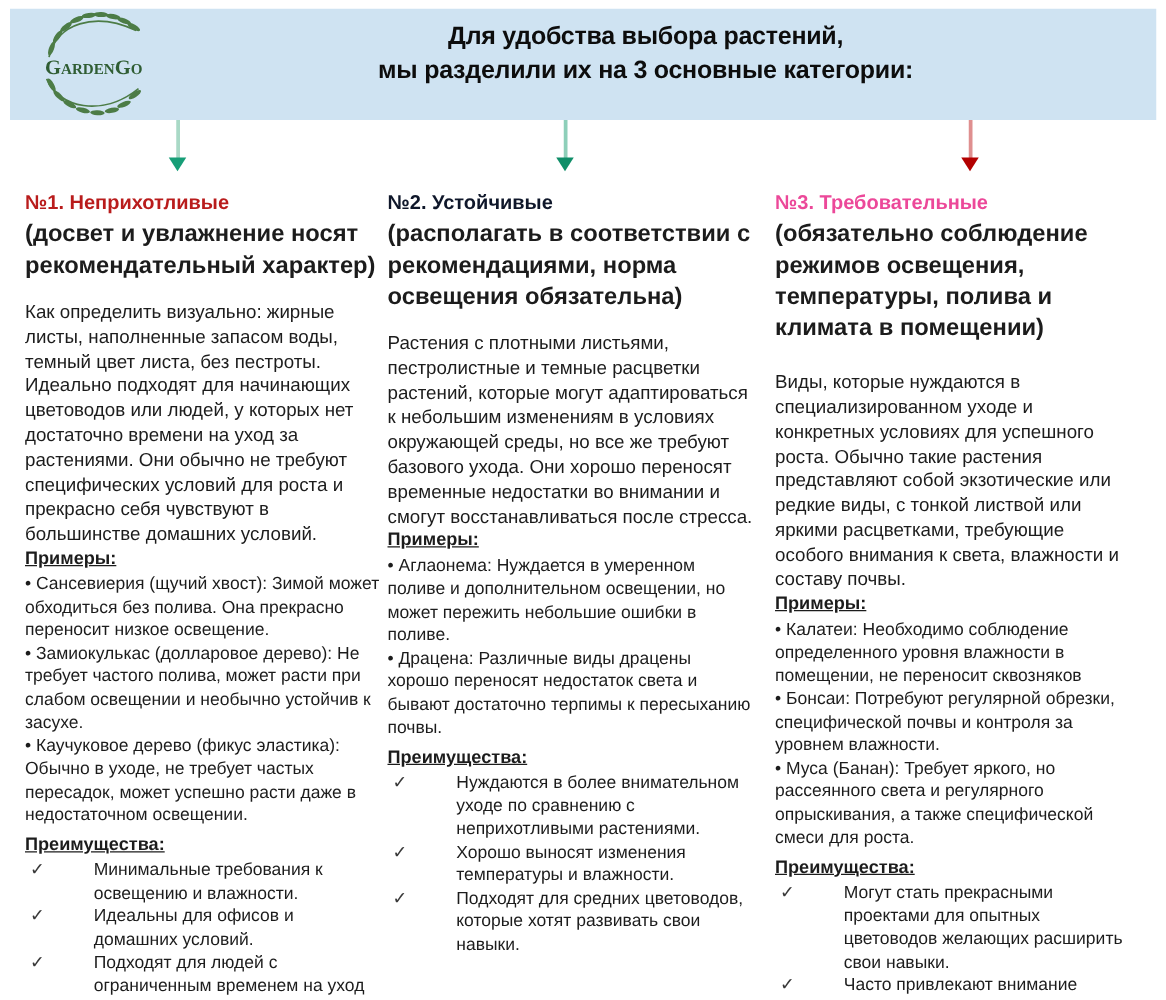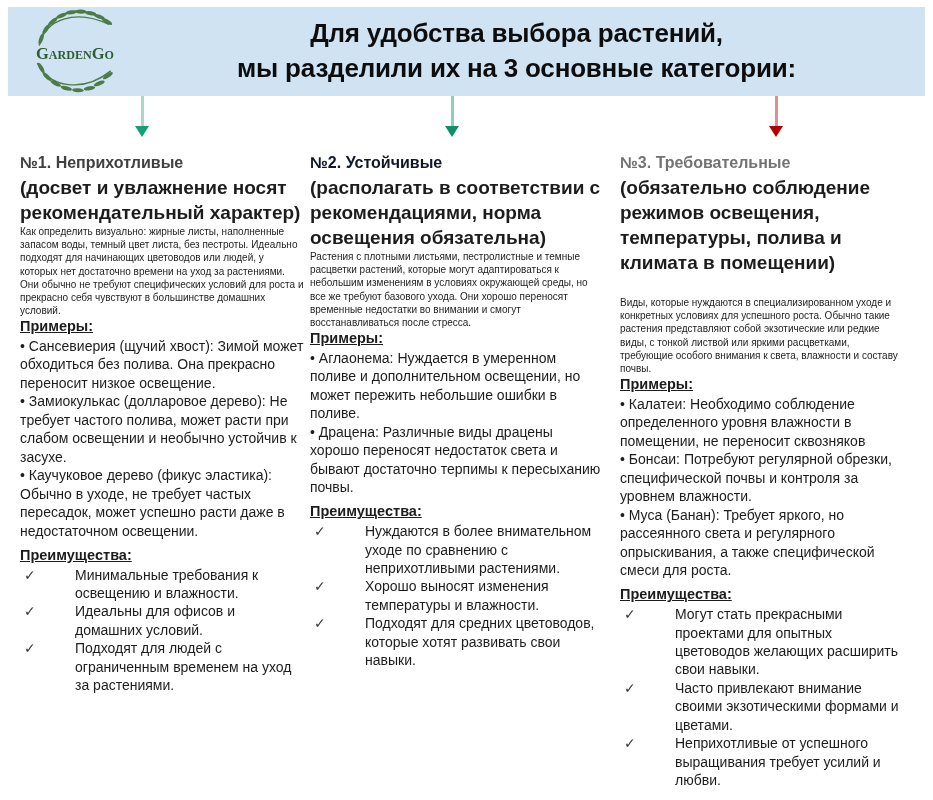--- a/index.html
+++ b/index.html
@@ -8,21 +8,21 @@
     font-family:"Liberation Sans","DejaVu Sans",sans-serif;color:#1c1c1c;
   }
   
   .band{
     position:absolute;left:8px;top:7px;right:8px;height:89px;
     background:#cfe3f2;
   }
   .logo{position:absolute;left:16px;top:0;width:104px;height:80px;}
   .title{
     position:absolute;left:130px;right:30px;top:9px;
-    text-align:center;font-weight:bold;font-size:26px;line-height:1.33;color:#0d0d0d;
+    text-align:center;font-weight:bold;font-size:20px;line-height:1.33;color:#0d0d0d;
     letter-spacing:-0.2px;
   }
   
   .arrow{position:absolute;top:96px;width:14px;height:45px;}
   .arrow .stem{position:absolute;left:5.5px;top:0;width:3px;height:31px;}
   .arrow .head{
     position:absolute;left:0;top:30px;width:0;height:0;
     border-left:7px solid transparent;border-right:7px solid transparent;
     border-top:11px solid #000;
   }
@@ -31,25 +31,25 @@
   .arrow-3{left:769px;} .arrow-3 .stem{background:#df8f8f;} .arrow-3 .head{border-top-color:#b30000;}
   
   .columns{
     position:absolute;left:20px;top:153px;
     display:grid;grid-template-columns:284px 292px 281px;column-gap:0;
   }
   .col{width:284px;}
   .col-2{margin-left:6px;width:292px;}
   .col-3{margin-left:24px;width:281px;}
   .col-title{margin:0 0 1px 0;font-size:16px;font-weight:bold;line-height:1.3;}
-  .col-1 .col-title{color:#404040;}
+  .col-1 .col-title{color:#b91c1c;}
   .col-2 .col-title{color:#0f172a;}
-  .col-3 .col-title{color:#737373;}
+  .col-3 .col-title{color:#ec4899;}
   .subtitle{margin:0;font-size:19px;font-weight:bold;line-height:1.32;}
-  .desc{margin:0 0 0 0;font-size:10px;line-height:1.32;}
+  .desc{margin:15px 0 0 0;font-size:15px;line-height:1.32;}
   .col-3 .desc{margin-top:21px;}
   .sec-label{
     margin:0;font-size:14.5px;font-weight:bold;text-decoration:underline;line-height:1.35;
   }
   .adv-label{margin-top:6px;}
   .bullet{margin:0;font-size:14px;line-height:1.32;}
   .bullet::before{content:"\2022\00a0";}
   .check-item{display:flex;margin:0;font-size:14px;line-height:1.32;gap:24px;}
   .check-mark{flex:0 0 27px;padding-left:4px;color:#3a3a3a;}
   .check-mark::before{content:"\2713";}

